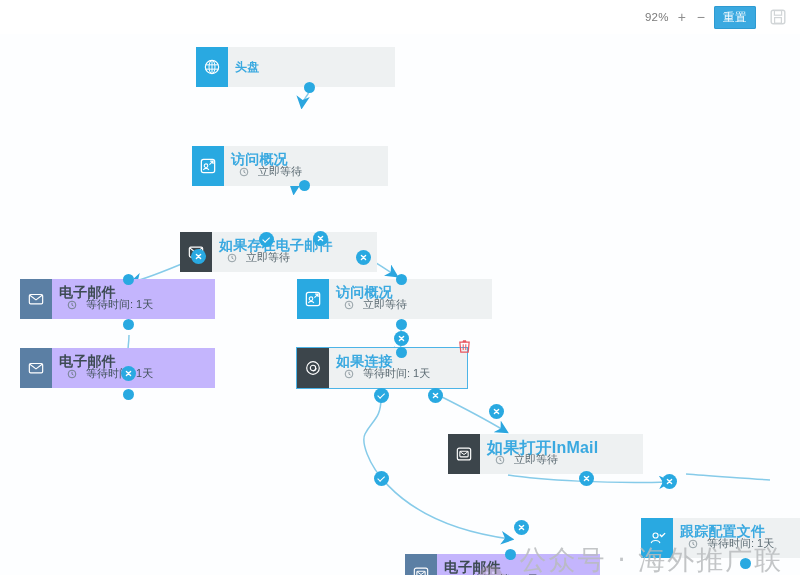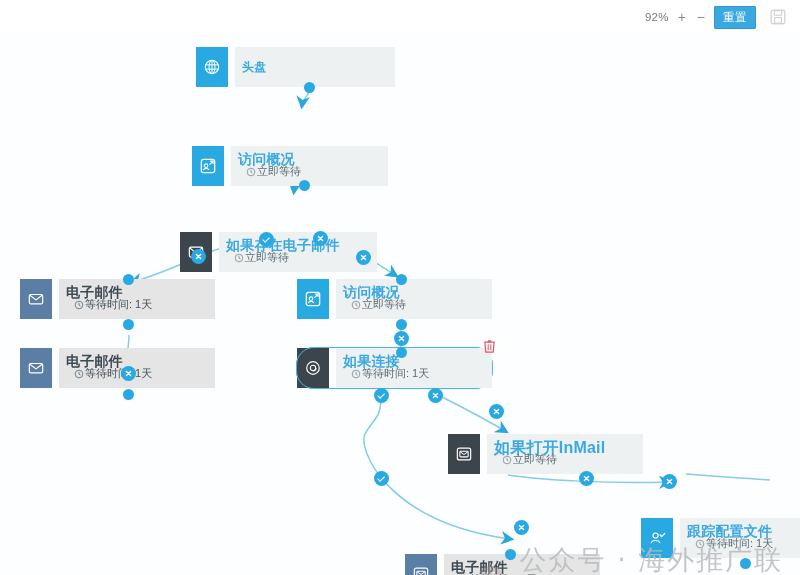--- a/index.html
+++ b/index.html
@@ -46,37 +46,37 @@
     position:absolute;display:flex;align-items:stretch;
     height:40px;box-sizing:border-box;
   }
   .node .icon-box{
     width:32px;min-width:32px;height:40px;
     display:flex;align-items:center;justify-content:center;
   }
   .node .body{
     flex:1;height:40px;position:relative;
     display:flex;flex-direction:column;justify-content:center;
-    padding-left:7px;box-sizing:border-box;margin-left:7px;
+    padding-left:7px;box-sizing:border-box;
   }
   .node .title{
     font-size:14px;font-weight:bold;line-height:11px;
     letter-spacing:.2px;white-space:nowrap;
   }
   .node .sub{
     font-size:11px;line-height:13px;color:#5c6b73;
-    white-space:nowrap;display:flex;align-items:center;gap:1px;
+    white-space:nowrap;display:flex;align-items:center;gap:9px;
     padding-left:8px;
   }
   .node .sub .clock{width:10px;height:10px;flex:0 0 10px;}
 
   
   .node.grey .body{background:#eef1f2;}
   .node.grey .title{color:#3aa9e0;}
-  .node.pink .body{background:#e5e5e5;}
+  .node.pink .body{background:#c4b5fd;}
   .node.pink .title{color:#3c4a52;}
   .node.pink .sub{color:#42525b;}
 
   .ib-blue{background:#29a9e1;}
   .ib-dark{background:#3c454b;}
   .ib-slate{background:#5b7fa4;}
 
   .node.selected{
     outline:1px solid #4cb4e7;
     box-shadow:0 0 0 1px #4cb4e7;
@@ -302,21 +302,21 @@
   </div>
   <div class="port" style="left:396px;top:240px;"></div>
   <div class="port" style="left:396px;top:285px;"></div>
   <div class="mark cross" style="left:394px;top:297px;">
     <svg viewBox="0 0 12 12" width="9" height="9">
         <path d="M3.2,3.2 L8.8,8.8 M8.8,3.2 L3.2,8.8" stroke="#fff" stroke-width="1.8" stroke-linecap="round"></path>
       </svg>
   </div>
   <div class="port" style="left:396px;top:313px;"></div>
 
-  <div class="node grey selected" style="left:297px;top:314px;width:195px;border-radius:17px;">
+  <div class="node grey selected" style="left:297px;top:314px;width:170px;">
     <div class="icon-box ib-dark">
       <svg width="18" height="18" viewBox="0 0 20 20">
         <circle cx="10" cy="10" r="7" fill="none" stroke="#fff" stroke-width="1.3"></circle>
         <circle cx="10" cy="10" r="3" fill="none" stroke="#fff" stroke-width="1.2"></circle>
         <path d="M13.4,10 A3.4,3.4 0 0 1 10,13.4" fill="none" stroke="#fff" stroke-width="1.2"></path>
       </svg>
     </div>
     <div class="body">
       <div class="title">如果连接</div>
       <div class="sub">

